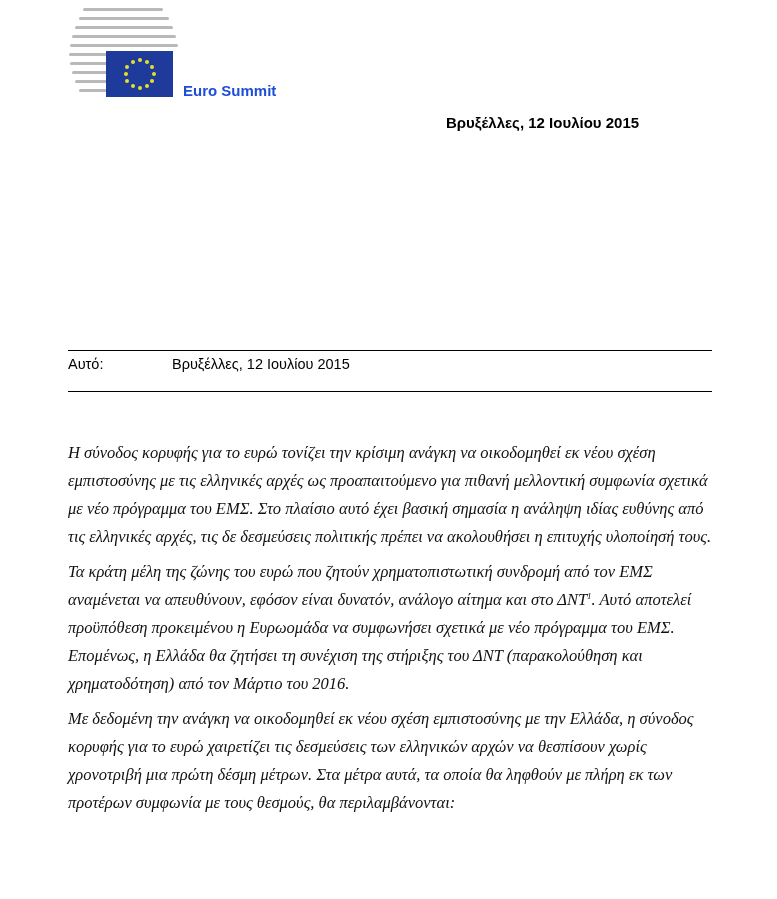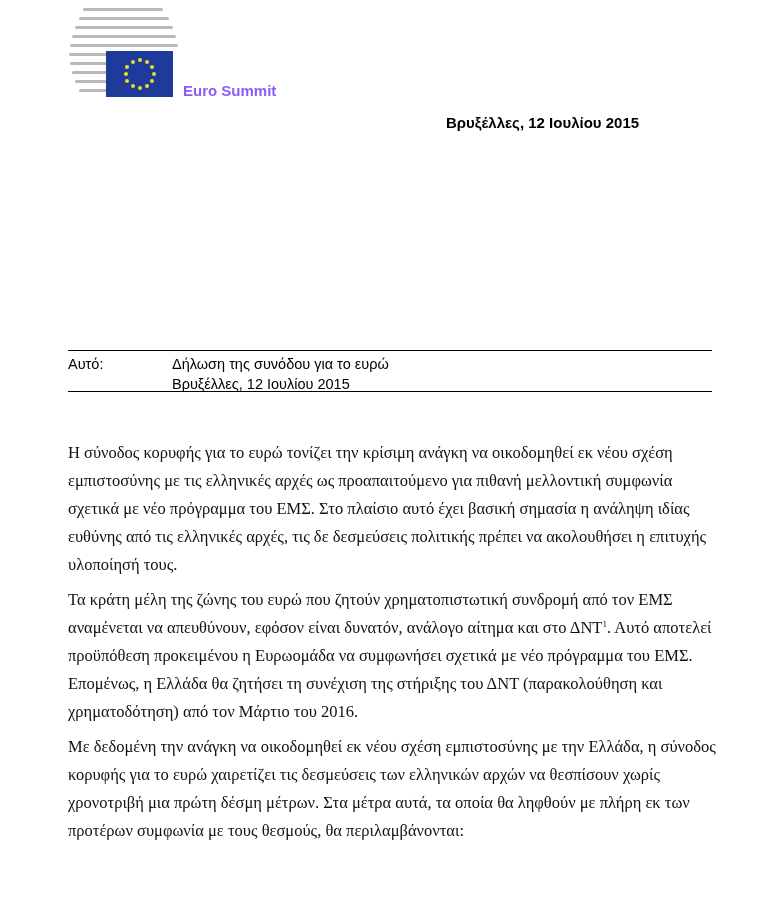--- a/index.html
+++ b/index.html
@@ -6,34 +6,34 @@
   body {
     width: 777px; height: 899px; background: #ffffff; position: relative; overflow: hidden;
     font-family: "Liberation Serif", serif; color: #111;
   }
   .logo { position: absolute; left: 65px; top: 0; width: 120px; height: 100px; }
   .logo .line { position: absolute; height: 3px; background: #b9b9b9; border-radius: 2px; }
   .flag { position: absolute; left: 106px; top: 51px; width: 67px; height: 46px; background: #1e3a9a; }
   .flag .star { position: absolute; width: 4px; height: 4px; background: #e6e02c; border-radius: 50%; }
   .org-name {
     position: absolute; left: 183px; top: 82px; font-family: "Liberation Sans", sans-serif;
-    font-weight: bold; font-size: 15px; color: #8b5cf6;
+    font-weight: bold; font-size: 15px; color: #1d4ed8;
   }
   .date-top {
     position: absolute; left: 446px; top: 114px; font-family: "Liberation Sans", sans-serif;
     font-weight: bold; font-size: 15px; color: #000;
   }
   .rule { position: absolute; left: 68px; width: 644px; height: 0; border-top: 1.5px solid #000; }
   .subject-label, .subject-text {
     position: absolute; font-family: "Liberation Sans", sans-serif; font-size: 14.5px; color: #000; line-height: 20px;
   }
   .subject-label { left: 68px; top: 354px; }
   .subject-text { left: 172px; top: 354px; }
   .body-text { position: absolute; left: 68px; width: 648px; font-size: 16.5px; line-height: 28px; }
-  .body-text p { margin: 0 0 7px 0; }
+  .body-text p { margin: 0 0 7px 0; font-style: italic; }
   sup { font-size: 9px; line-height: 0; }
 </style>
 </head>
 <body>
 
 <div class="logo" id="logo">
     <div class="line" style="left: 18px; top: 8px; width: 80px;"></div>
     <div class="line" style="left: 14px; top: 17px; width: 90px;"></div>
     <div class="line" style="left: 10px; top: 26px; width: 98px;"></div>
     <div class="line" style="left: 7px; top: 35px; width: 104px;"></div>
@@ -57,21 +57,20 @@
     <div class="star" style="left: 17.5px; top: 21px;"></div>
     <div class="star" style="left: 19.3756px; top: 14px;"></div>
     <div class="star" style="left: 24.5px; top: 8.87564px;"></div>
   </div>
 <div class="org-name">Euro Summit</div>
 <div class="date-top">Βρυξέλλες, 12 Ιουλίου 2015</div>
 
 <div class="rule" style="top:350px"></div>
 <div class="subject-label">Αυτό:</div>
 <div class="subject-text">
-  <div>Δήλωση της συνόδου για το ευρώ</div>
   <div>Βρυξέλλες, 12 Ιουλίου 2015</div>
 </div>
 <div class="rule" style="top:391px"></div>
 
 <div class="body-text" style="top:439px">
   <p>Η σύνοδος κορυφής για το ευρώ τονίζει την κρίσιμη ανάγκη να οικοδομηθεί εκ νέου σχέση εμπιστοσύνης με τις ελληνικές αρχές ως προαπαιτούμενο για πιθανή μελλοντική συμφωνία σχετικά με νέο πρόγραμμα του ΕΜΣ. Στο πλαίσιο αυτό έχει βασική σημασία η ανάληψη ιδίας ευθύνης από τις ελληνικές αρχές, τις δε δεσμεύσεις πολιτικής πρέπει να ακολουθήσει η επιτυχής υλοποίησή τους.</p>
   <p><span>Τα κράτη μέλη της ζώνης του ευρώ που ζητούν χρηματοπιστωτική συνδρομή από τον ΕΜΣ αναμένεται να απευθύνουν, εφόσον είναι δυνατόν, ανάλογο αίτημα και στο ΔΝΤ</span><sup>1</sup><span>. Αυτό αποτελεί προϋπόθεση προκειμένου η Ευρωομάδα να συμφωνήσει σχετικά με νέο πρόγραμμα του ΕΜΣ. Επομένως, η Ελλάδα θα ζητήσει τη συνέχιση της στήριξης του ΔΝΤ (παρακολούθηση και χρηματοδότηση) από τον Μάρτιο του 2016.</span></p>
   <p>Με δεδομένη την ανάγκη να οικοδομηθεί εκ νέου σχέση εμπιστοσύνης με την Ελλάδα, η σύνοδος κορυφής για το ευρώ χαιρετίζει τις δεσμεύσεις των ελληνικών αρχών να θεσπίσουν χωρίς χρονοτριβή μια πρώτη δέσμη μέτρων. Στα μέτρα αυτά, τα οποία θα ληφθούν με πλήρη εκ των προτέρων συμφωνία με τους θεσμούς, θα περιλαμβάνονται:</p>
 </div>
 

